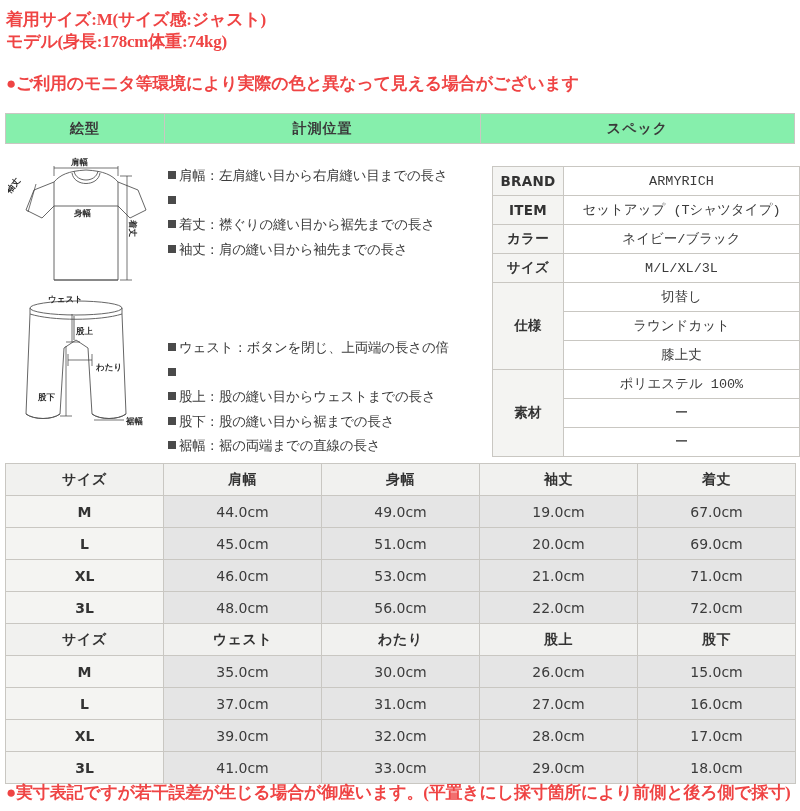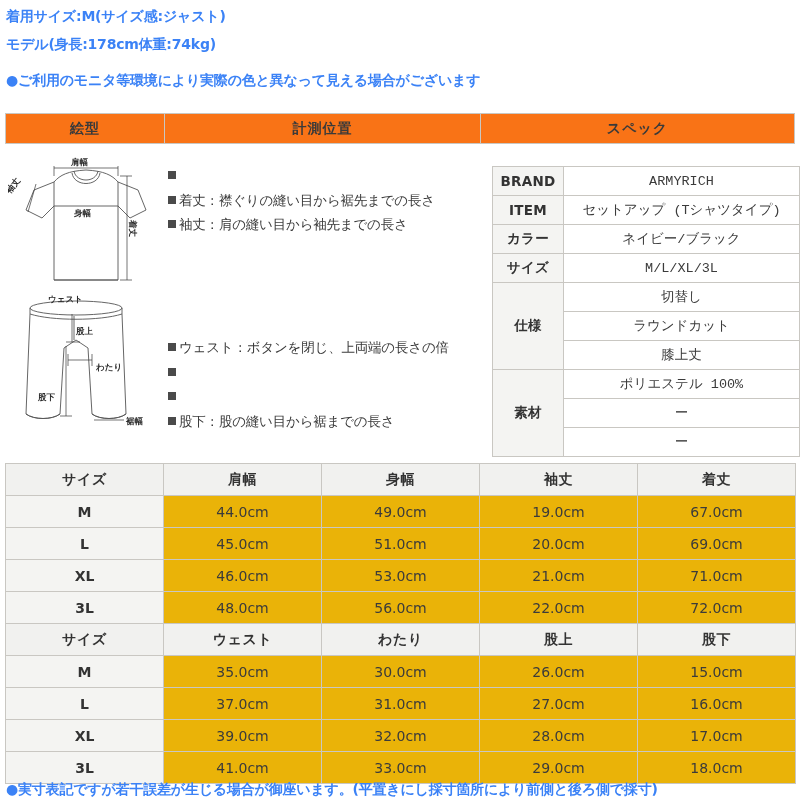--- a/index.html
+++ b/index.html
@@ -12,28 +12,29 @@
     height: 811px;
     position: relative;
     font-family: "DejaVu Sans", "Liberation Sans", sans-serif;
     color: #2b2b2b;
     overflow: hidden;
   }
 
   
   .note-red {
     position: absolute;
-    color: #3b82f6;
-    font-size: 14px;
+    color: #ef4444;
+    font-size: 17px;
     font-weight: 700;
     letter-spacing: -0.2px;
     white-space: nowrap;
+    font-family: Liberation Serif, serif;
   }
   #note-wear  { left: 6px;  top: 8px;  }
-  #note-model { left: 6px;  top: 36px; }
+  #note-model { left: 6px;  top: 30px; }
   #note-monitor { left: 6px; top: 72px; }
   #note-bottom { left: 6px; top: 781px; }
 
   
   .tbl {
     position: absolute;
     border-collapse: collapse;
     table-layout: fixed;
     border: 1px solid #b8b6b0;
   }
@@ -46,21 +47,21 @@
   }
 
   
   #main-head {
     left: 5px;
     top: 113px;
     width: 790px;
   }
   #main-head th {
     height: 29px;
-    background: #f97316;
+    background: #86efac;
     font-size: 14px;
     font-weight: 700;
     color: #3a3a3a;
     letter-spacing: 1px;
     margin-top: 24px;
   }
 
   
   #body-region {
     position: absolute;
@@ -146,21 +147,21 @@
     background: #f1f1ef;
     font-size: 14px;
     font-weight: 700;
     color: #333;
     letter-spacing: 0.6px;
   }
   .size-tbl td {
     height: 31px;
     font-size: 14px;
     color: #3b3b3b;
-    background: #eab308;
+    background: #e5e5e5;
   }
   .size-tbl td.sz {
     background: #f4f4f2;
     font-weight: 700;
     color: #333;
   }
   .col-size { width: 158px; }
   .col-val  { width: 158px; }
 
   
@@ -261,29 +262,31 @@
       <text class="dlab" x="40" y="12">ウェスト</text>
       <text class="dlab" x="68" y="44">股上</text>
       <text class="dlab" x="88" y="80">わたり</text>
       <text class="dlab" x="30" y="110">股下</text>
       <text class="dlab" x="118" y="134">裾幅</text>
     </svg>
   </div>
 
   <div class="meas-col">
     <ul class="meas-group" id="meas-top">
+      <li class="meas-line"><span class="bullet"></span><span>肩幅：左肩縫い目から右肩縫い目までの長さ</span></li>
       <li class="meas-line"><span class="bullet"></span></li>
       <li class="meas-line"><span class="bullet"></span><span>着丈：襟ぐりの縫い目から裾先までの長さ</span></li>
       <li class="meas-line"><span class="bullet"></span><span>袖丈：肩の縫い目から袖先までの長さ</span></li>
     </ul>
     <ul class="meas-group" id="meas-bot">
       <li class="meas-line"><span class="bullet"></span><span>ウェスト：ボタンを閉じ、上両端の長さの倍</span></li>
       <li class="meas-line"><span class="bullet"></span></li>
-      <li class="meas-line"><span class="bullet"></span></li>
+      <li class="meas-line"><span class="bullet"></span><span>股上：股の縫い目からウェストまでの長さ</span></li>
       <li class="meas-line"><span class="bullet"></span><span>股下：股の縫い目から裾までの長さ</span></li>
+      <li class="meas-line"><span class="bullet"></span><span>裾幅：裾の両端までの直線の長さ</span></li>
     </ul>
   </div>
 
   <table id="spec-table">
     <tbody id="spec-body">
         <tr>
           <td class="k" rowspan="1">BRAND</td>
           <td class="v">ARMYRICH</td>
         </tr>
         <tr>

